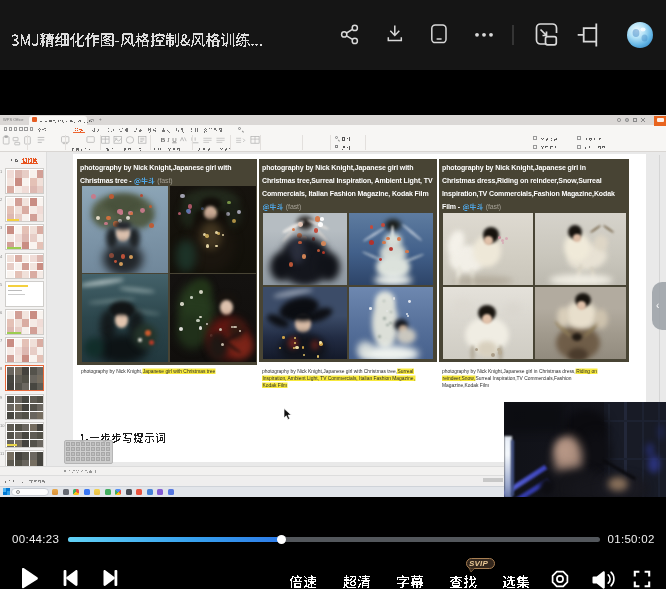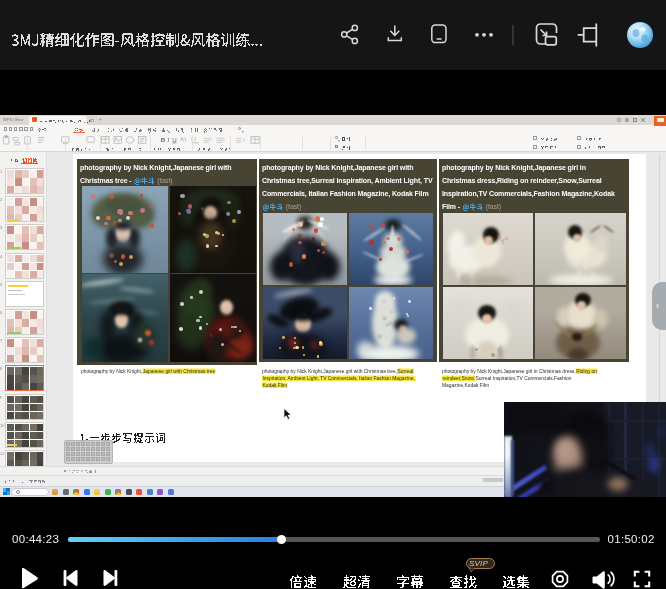--- a/index.html
+++ b/index.html
@@ -829,21 +829,21 @@
 <svg class="abs" style="left:395.0px;top:570.5px" width="30" height="20" viewBox="0 0 30 20">
     <path d="M7 4h1v1h-1zM19 4h1v1h-1zM24 4h1v1h-1zM7 5h2v1h-2zM16 5h12v1h-12zM2 6h12v1h-12zM19 6h1v1h-1zM24 6h1v1h-1zM2 7h1v1h-1zM13 7h1v1h-1zM17 7h10v1h-10zM2 8h1v1h-1zM4 8h8v1h-8zM13 8h1v1h-1zM17 8h2v1h-2zM20 8h4v1h-4zM25 8h2v1h-2zM9 9h2v1h-2zM17 9h2v1h-2zM25 9h2v1h-2zM8 10h2v1h-2zM17 10h10v1h-10zM7 11h2v1h-2zM16 11h12v1h-12zM2 12h12v1h-12zM16 12h4v1h-4zM21 12h2v1h-2zM24 12h4v1h-4zM7 13h2v1h-2zM17 13h10v1h-10zM7 14h2v1h-2zM16 14h3v1h-3zM21 14h2v1h-2zM25 14h3v1h-3zM7 15h2v1h-2zM18 15h1v1h-1zM21 15h2v1h-2zM25 15h1v1h-1zM5 16h3v1h-3zM18 16h1v1h-1zM21 16h2v1h-2zM24 16h2v1h-2z" fill="#ffffff"></path>
   </svg>
 <svg class="abs" style="left:448.0px;top:570.5px" width="30" height="20" viewBox="0 0 30 20">
     <path d="M18 4h1v1h-1zM7 5h2v1h-2zM17 5h2v1h-2zM22 5h2v1h-2zM25 5h1v1h-1zM2 6h12v1h-12zM18 6h1v1h-1zM22 6h2v1h-2zM26 6h1v1h-1zM6 7h4v1h-4zM16 7h4v1h-4zM22 7h2v1h-2zM26 7h2v1h-2zM4 8h2v1h-2zM7 8h2v1h-2zM10 8h2v1h-2zM17 8h2v1h-2zM21 8h7v1h-7zM3 9h2v1h-2zM7 9h2v1h-2zM11 9h2v1h-2zM18 9h1v1h-1zM23 9h1v1h-1zM2 10h2v1h-2zM5 10h6v1h-6zM13 10h1v1h-1zM18 10h2v1h-2zM23 10h1v1h-1zM26 10h1v1h-1zM4 11h2v1h-2zM10 11h2v1h-2zM16 11h4v1h-4zM23 11h1v1h-1zM25 11h2v1h-2zM4 12h8v1h-8zM16 12h3v1h-3zM23 12h3v1h-3zM4 13h1v1h-1zM11 13h1v1h-1zM18 13h1v1h-1zM23 13h2v1h-2zM4 14h8v1h-8zM18 14h1v1h-1zM22 14h3v1h-3zM27 14h2v1h-2zM5 15h6v1h-6zM17 15h2v1h-2zM21 15h2v1h-2zM25 15h1v1h-1zM27 15h1v1h-1zM2 16h12v1h-12zM16 16h3v1h-3zM21 16h1v1h-1zM26 16h2v1h-2z" fill="#ffffff"></path>
   </svg>
 <svg class="abs" style="left:501.0px;top:570.5px" width="30" height="20" viewBox="0 0 30 20">
     <path d="M22 4h1v1h-1zM2 5h2v1h-2zM7 5h1v1h-1zM9 5h2v1h-2zM18 5h2v1h-2zM22 5h1v1h-1zM3 6h2v1h-2zM7 6h7v1h-7zM17 6h10v1h-10zM4 7h1v1h-1zM6 7h1v1h-1zM9 7h2v1h-2zM16 7h10v1h-10zM9 8h2v1h-2zM16 8h3v1h-3zM21 8h2v1h-2zM6 9h8v1h-8zM17 9h10v1h-10zM2 10h3v1h-3zM8 10h1v1h-1zM10 10h2v1h-2zM17 10h2v1h-2zM22 10h1v1h-1zM3 11h2v1h-2zM8 11h1v1h-1zM10 11h2v1h-2zM17 11h11v1h-11zM3 12h2v1h-2zM7 12h2v1h-2zM10 12h2v1h-2zM21 12h2v1h-2zM3 13h2v1h-2zM6 13h2v1h-2zM10 13h2v1h-2zM13 13h1v1h-1zM16 13h12v1h-12zM3 14h2v1h-2zM6 14h1v1h-1zM11 14h3v1h-3zM19 14h6v1h-6zM2 15h4v1h-4zM17 15h3v1h-3zM21 15h2v1h-2zM24 15h3v1h-3zM2 16h1v1h-1zM6 16h8v1h-8zM16 16h2v1h-2zM21 16h2v1h-2zM26 16h2v1h-2z" fill="#ffffff"></path>
   </svg>
 <div class="abs" style="left:465.5px;top:557.5px;width:29px;height:11px;background:#33261c;border:1px solid #a87f52;border-radius:5.5px"></div>
-<div class="abs" style="left:469px;top:558.6px;width:24px;font-size:8px;font-weight:normal;font-style:italic;color:#e8c896;letter-spacing:0.2px">SVIP</div>
+<div class="abs" style="left:469px;top:558.6px;width:24px;font-size:8px;font-weight:bold;font-style:italic;color:#e8c896;letter-spacing:0.2px">SVIP</div>
 <svg class="abs" style="left:468px;top:568px" width="8" height="5">
     <path d="M1 0h6l-4 4z" fill="#33261c" stroke="#a87f52" stroke-width="0.6"></path>
   </svg>
 <svg class="abs" style="left:549px;top:569px" width="110" height="20" fill="none" stroke="#fff">
 <path d="M7.8 2.6h6.4l4.2 4.2v6.4l-4.2 4.2H7.8l-4.2-4.2V6.8z" stroke-width="1.7" stroke-linejoin="round"></path>
 <circle cx="11" cy="10" r="3.1" stroke-width="1.7"></circle>
 <path d="M55.8 1.5v17c0 .9-1 1.5-1.8.9l-6.3-4.9h-3.2a1 1 0 0 1-1-1v-5a1 1 0 0 1 1-1h3.2l6.3-4.9c.8-.6 1.8 0 1.8.9z" fill="#fff" stroke="none"></path>
 <path d="M59.2 5.8a5.6 5.6 0 0 1 0 8.4M62 3.2a9.4 9.4 0 0 1 0 13.6" stroke-width="1.6" stroke-linecap="round"></path>
 <path d="M90.4 2.8h-4.6v4.6M95.6 2.8h4.6v4.6M100.2 12.6v4.6h-4.6M85.8 12.6v4.6h4.6" stroke-width="2.1"></path>
 </svg>

